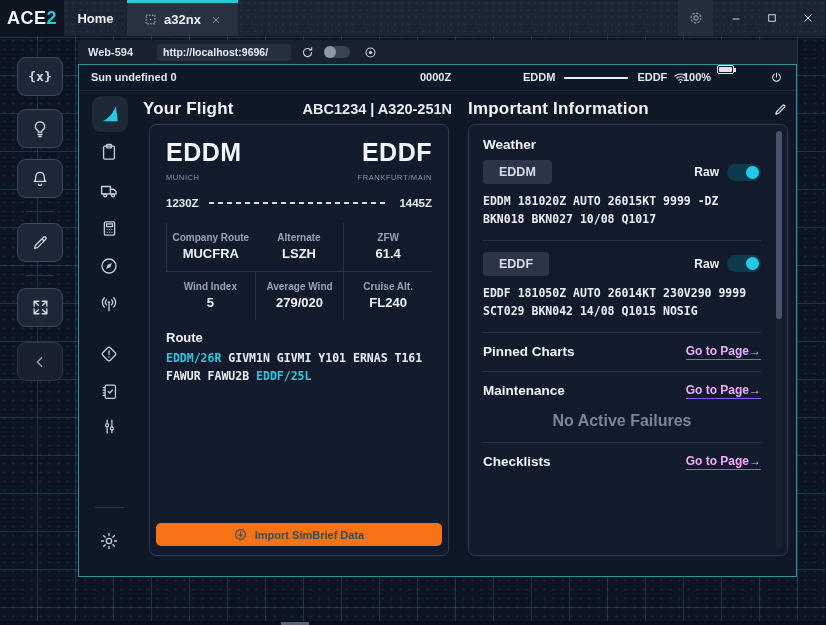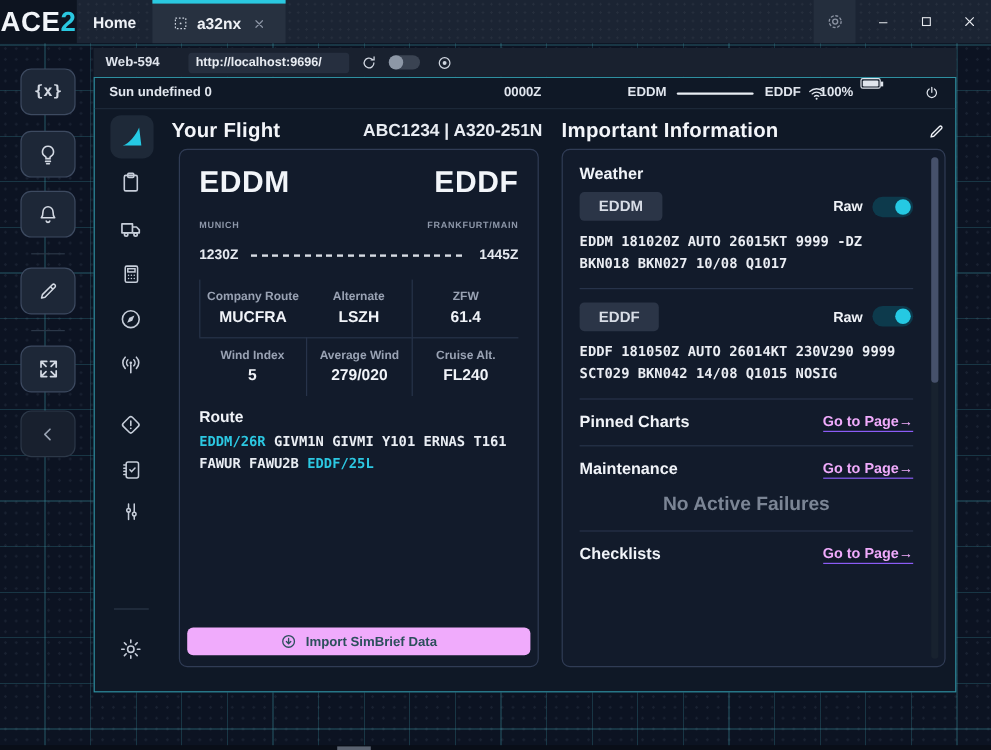--- a/index.html
+++ b/index.html
@@ -13,21 +13,21 @@
       repeating-linear-gradient(to right, transparent 0 37px, rgba(62,158,172,0.25) 37px 38px),
       repeating-linear-gradient(to bottom, transparent 0 37px, rgba(62,158,172,0.25) 37px 38px);
     background-size:9px 9px, auto, auto; }
 
   svg { display:block; }
 
   
   .titlebar { position:absolute; left:0; top:0; width:826px; height:36px; background:#1b2433;
     background-image:radial-gradient(rgba(255,255,255,0.05) 1px, transparent 1px); background-size:7px 7px; z-index:5; }
   .logo { position:absolute; left:0; top:0; width:64px; height:36px; background:#0d1420;
-    display:flex; align-items:center; justify-content:center; font-size:23px; font-weight:800;
+    display:flex; align-items:center; justify-content:center; font-size:18px; font-weight:800;
     letter-spacing:.5px; color:#f2f5f9; }
   .logo .accent { color:#2ac8e0; }
   .tab { position:absolute; top:0; height:36px; display:flex; align-items:center; justify-content:center;
     font-size:13px; font-weight:700; color:#eef1f6; cursor:default; }
   .tab-home { left:64px; width:63px; }
   .tab-active { left:127px; width:111px; background:#273140; border-top:3px solid #2ac8e0; gap:7px; }
   .tabicon { color:#cdd4de; display:flex; }
   .tabclose { color:#8b94a4; display:flex; margin-left:3px; }
   .tb-gear { position:absolute; left:678px; top:0; width:35px; height:36px; background:#242e3d;
     display:flex; align-items:center; justify-content:center; color:#8b93a2; }
@@ -92,36 +92,36 @@
   .psub { font-size:14.5px; font-weight:700; color:#e8ecf2; }
   .phead .edit { color:#f0f3f8; display:flex; }
 
   .card { position:absolute; top:33px; height:432px; border:1px solid #303c55; border-radius:7px; background:#121b2b; overflow:hidden; }
   .fcard { left:8px; width:300px; padding:14px 16px; }
   .icard { left:2px; right:4px; padding:12px 26px 12px 14px; }
 
   
   .airports { display:flex; justify-content:space-between; }
   .apt-code { font-size:25px; font-weight:800; color:#f2f5f9; letter-spacing:.5px; line-height:1.05; }
-  .apt-city { font-size:7.5px; font-weight:700; color:#8d97a9; letter-spacing:.6px; margin-top:18px; }
+  .apt-city { font-size:7.5px; font-weight:400; color:#8d97a9; letter-spacing:.6px; margin-top:8px; }
   .apt-right { text-align:right; }
   .times { display:flex; align-items:center; margin-top:15px; font-size:11.5px; font-weight:700; color:#e6eaf1; }
   .dashline { flex:1; height:2px; margin:0 10px;
     background:repeating-linear-gradient(to right,#d6dbe3 0 5px, transparent 5px 9px); }
   .details { margin-top:14px; display:grid; grid-template-columns:1fr 1fr 1fr; }
   .dcell { padding:9px 2px 10px; text-align:center; }
   .dcell .dl { font-size:10px; font-weight:600; color:#99a2b3; }
   .dcell .dv { font-size:13px; font-weight:800; color:#f0f3f8; margin-top:3px; }
   .cb { border-left:1px solid #27334a; }
   .rb { border-top:1px solid #27334a; }
   .routelabel { margin-top:10px; font-size:13px; font-weight:800; color:#f0f3f8; }
   .routetext { margin-top:5px; width:274px; font-family:"DejaVu Sans Mono",monospace;
     font-size:11.5px; font-weight:700; color:#e9edf3; line-height:1.55; }
   .cyan { color:#2cc8e2; }
-  .importbtn { position:absolute; left:6px; right:6px; bottom:9px; height:23px; background:#f0abfc;
+  .importbtn { position:absolute; left:6px; right:6px; bottom:9px; height:23px; background:#f97316;
     border-radius:5px; display:flex; align-items:center; justify-content:center; gap:8px;
     color:#2c4f5c; font-size:11px; font-weight:700; cursor:pointer; }
   .importbtn .dlic { display:flex; color:#2c4f5c; }
 
   
   .iscroll { position:absolute; right:5px; top:6px; bottom:6px; width:6px; border-radius:3px; background:#18222f; }
   .ithumb { position:absolute; left:0; top:0; width:6px; height:45%; border-radius:3px; background:#46516b; }
   .seclabel { font-size:13.5px; font-weight:800; color:#f0f3f8; }
   .chiprow { display:flex; align-items:center; margin-top:8px; }
   .chip { background:#2b3547; border-radius:4px; padding:5px 16px; font-size:12.5px; font-weight:700; color:#d8dde6; }

